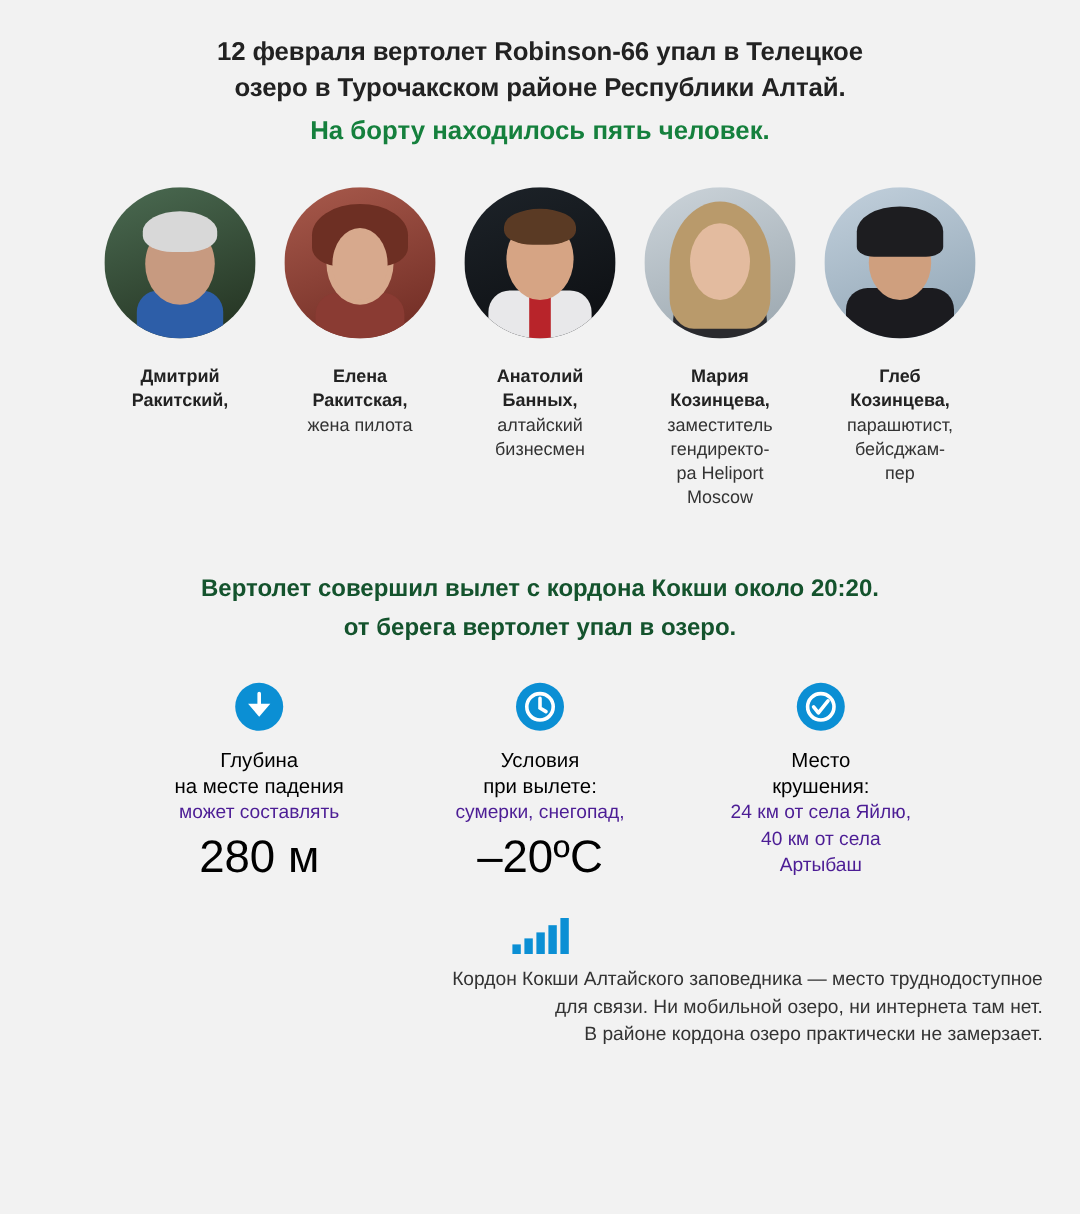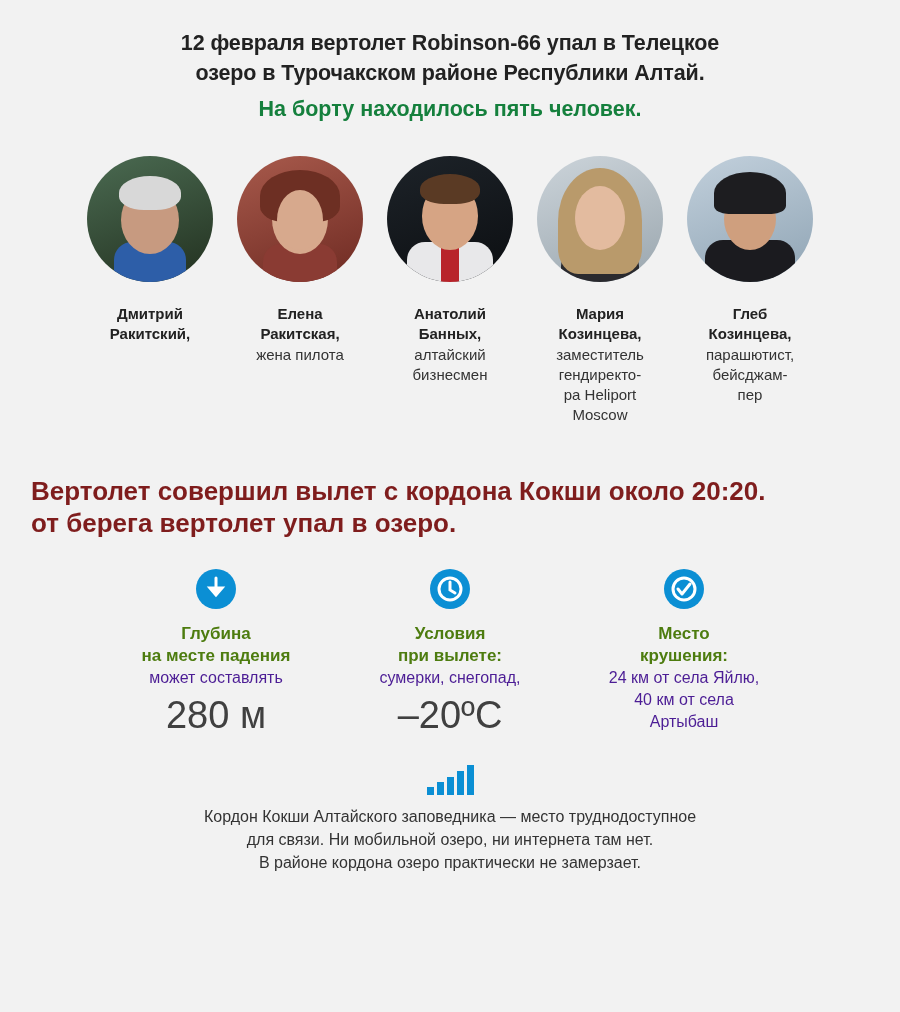--- a/index.html
+++ b/index.html
@@ -96,24 +96,25 @@
   .hair {
     position: absolute;
     left: 50%;
     transform: translateX(-50%);
     border-radius: 50% 50% 40% 40%;
   }
 
   
   .statement {
     margin-top: 50px;
-    font-size: 26px;
+    text-align: center;
+    font-size: 20px;
     font-weight: bold;
     line-height: 32px;
-    color: #7f1d1d;
+    color: #14532d;
   }
 
   
   .facts {
     margin-top: 30px;
     display: flex;
     justify-content: space-between;
     padding: 0 70px;
   }
   .fact {
@@ -128,34 +129,34 @@
     background: #0b8fd4;
     color: #ffffff;
     position: relative;
   }
   .fact-icon svg {
     position: absolute;
     inset: 0;
   }
   .fact-title {
     font-size: 17px;
-    font-weight: bold;
+    font-weight: normal;
     line-height: 22px;
-    color: #4d7c0f;
+    color: #000000;
   }
   .fact-sub {
     font-size: 16px;
     line-height: 22px;
     color: #4c1d95;
   }
   .fact-big {
     font-size: 38px;
     line-height: 48px;
     margin-top: 2px;
-    color: #404040;
+    color: #000000;
   }
 
   
   .footer {
     margin-top: 22px;
     text-align: center;
   }
   .bars {
     height: 34px;
     margin-bottom: 10px;
@@ -166,20 +167,21 @@
   }
   .bars span {
     display: block;
     width: 7px;
     background: #0b8fd4;
   }
   .footer-text {
     font-size: 16px;
     line-height: 23px;
     color: #333;
+    text-align: right;
   }
 </style>
 </head>
 <body>
 
 <div class="page">
 
   <div class="header">
     <div class="line">12 февраля вертолет Robinson-66 упал в Телецкое</div>
     <div class="line">озеро в Турочакском районе Республики Алтай.</div>

